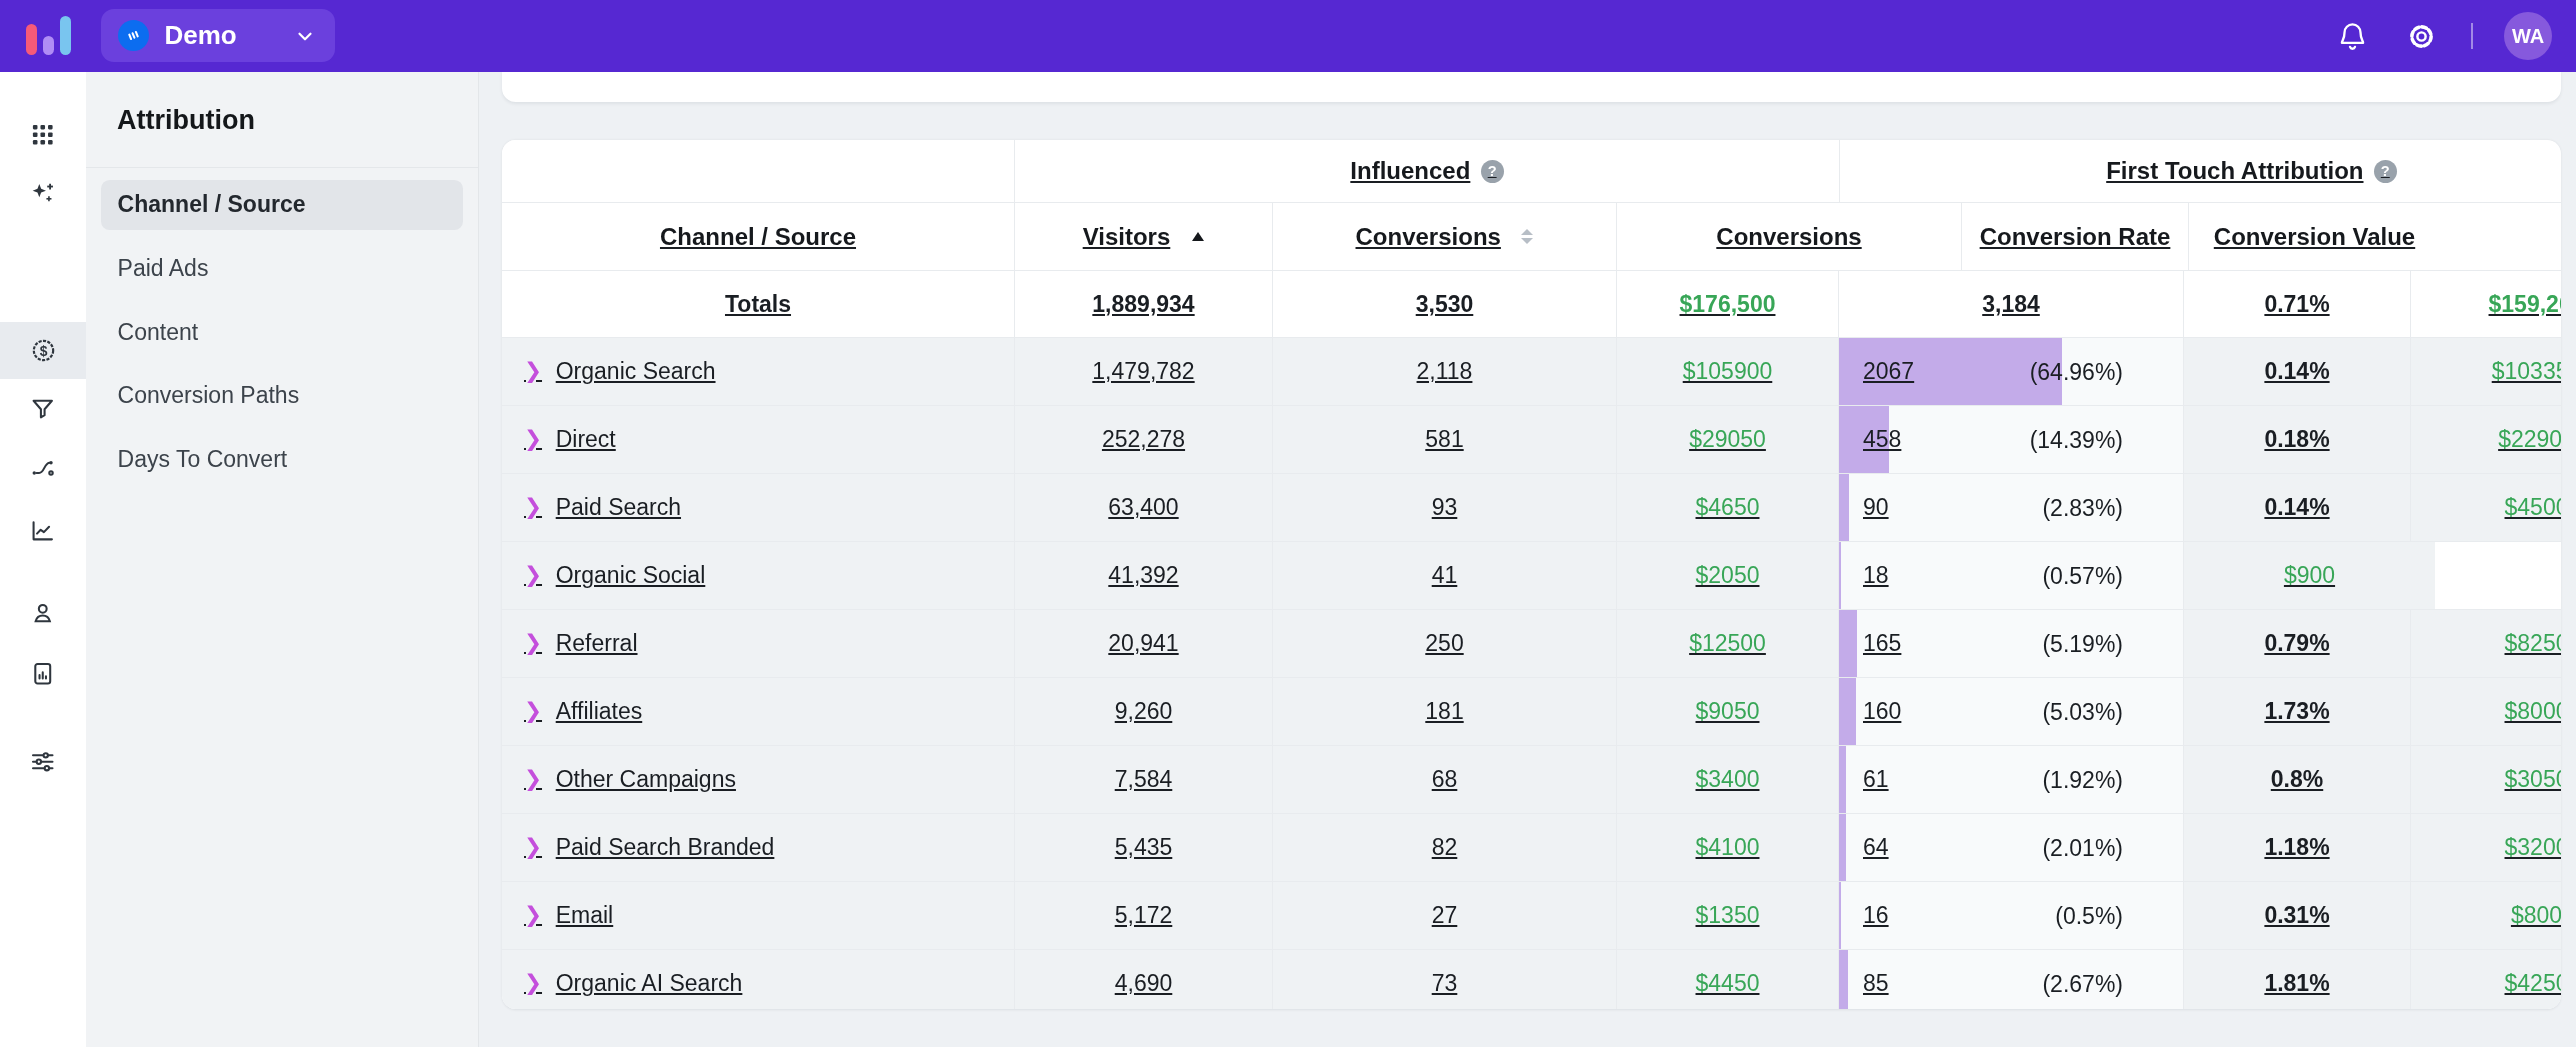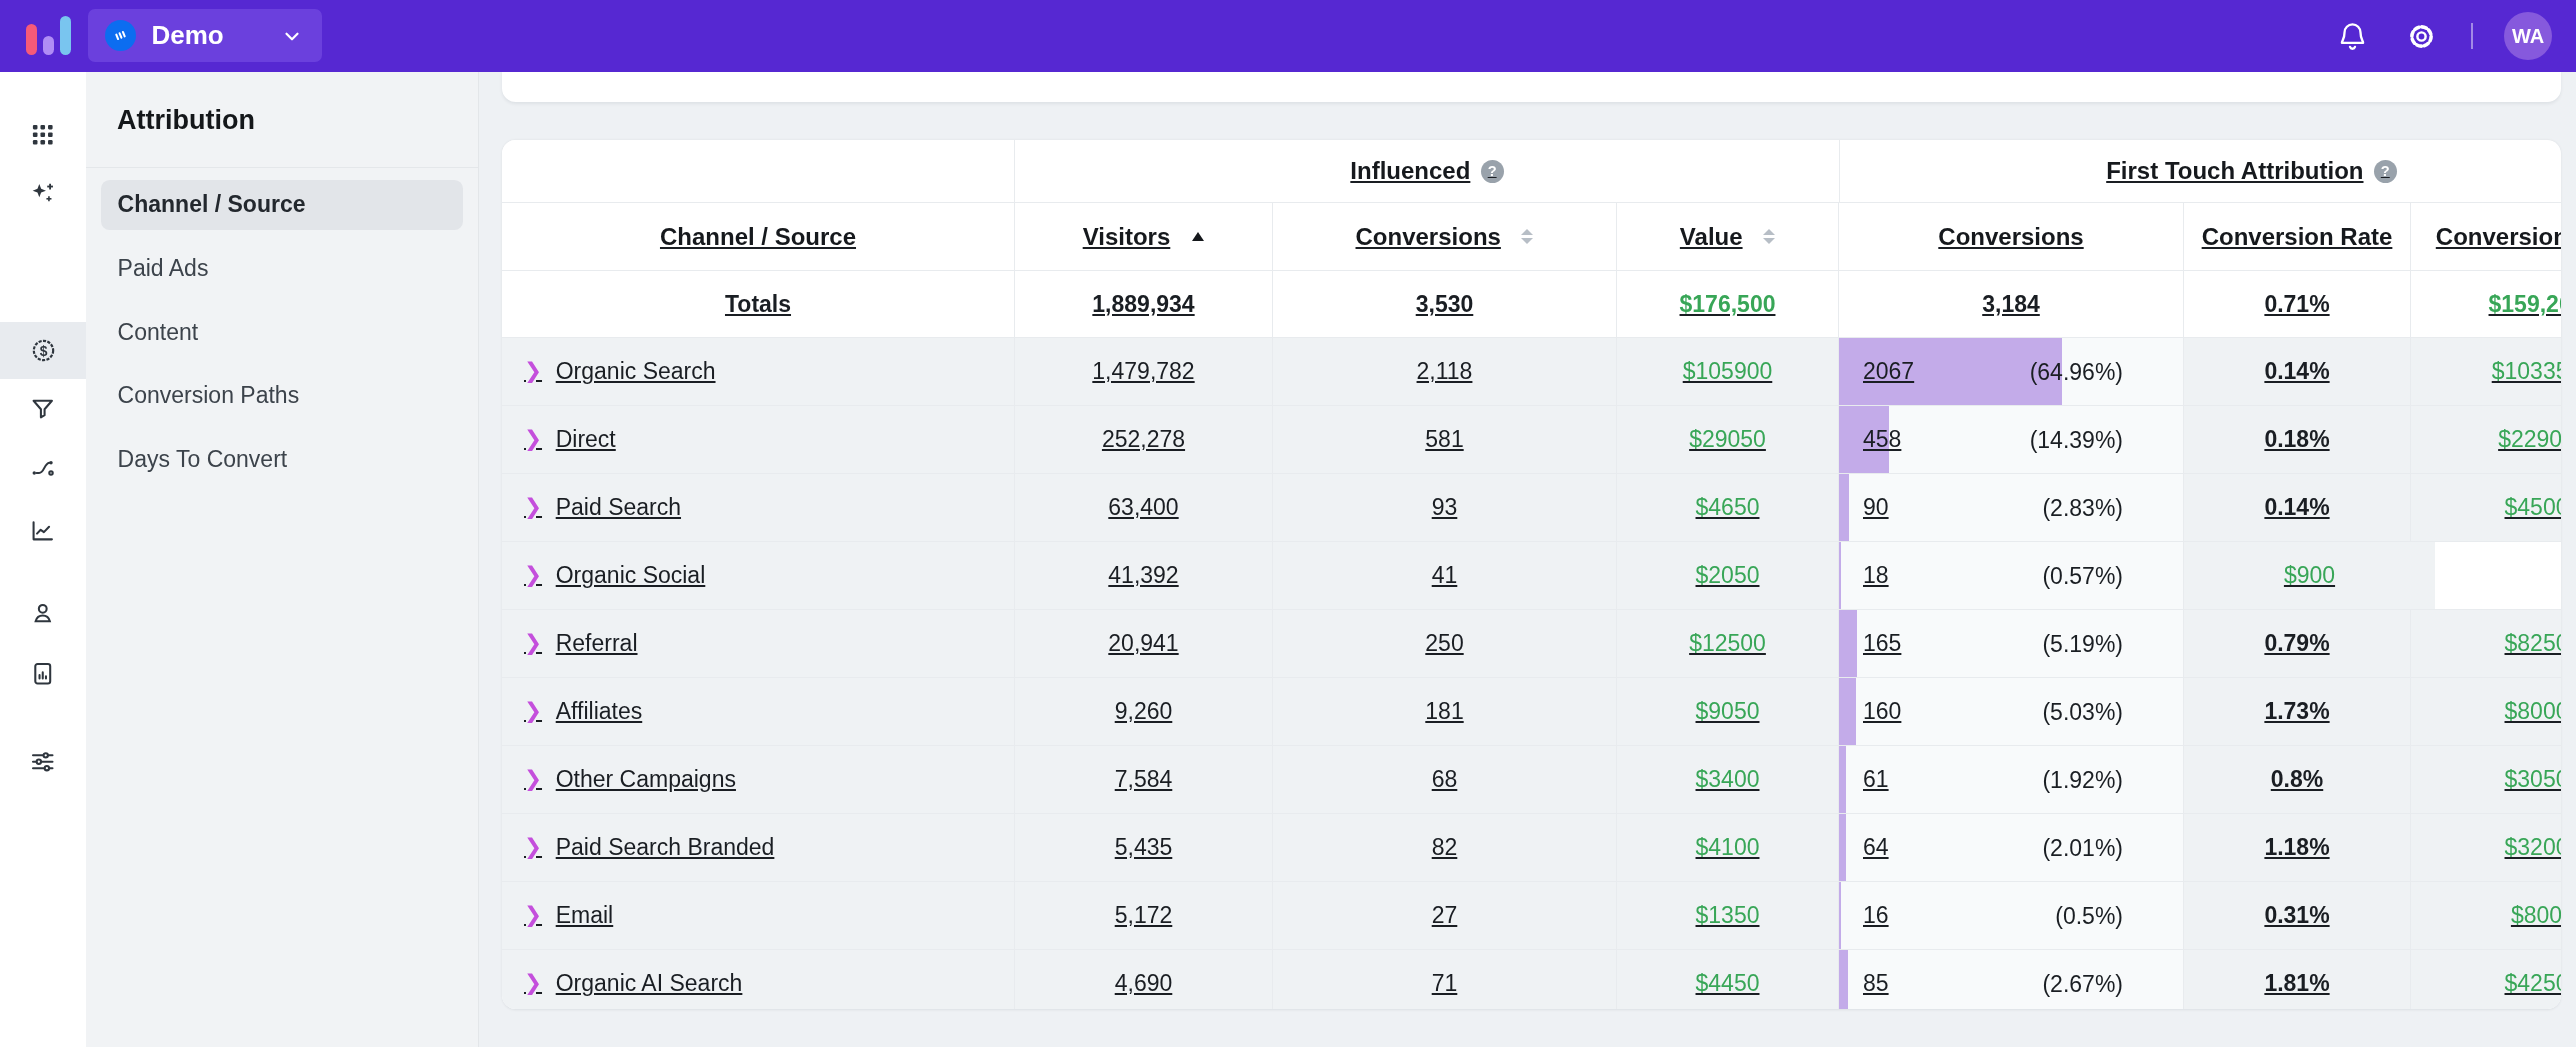--- a/index.html
+++ b/index.html
@@ -6,21 +6,21 @@
   .app{position:relative;width:2576px;height:1048px;overflow:hidden;background:#eef1f4;
        font-family:"Liberation Sans","DejaVu Sans",sans-serif;color:#1a1e23;}
 
   
   .topbar{position:absolute;left:0;top:0;width:2576px;height:72px;background:#5628d2;z-index:30;}
   .logo{position:absolute;left:26px;top:15.5px;width:55px;height:39px;}
   .logo span{position:absolute;bottom:0;border-radius:6.9px;}
   .logo .b1{left:0;width:11px;height:31px;background:#f65a79;}
   .logo .b2{left:17px;width:11px;height:19px;background:#b08df5;}
   .logo .b3{left:34px;width:11px;height:39px;background:#79c5ef;}
-  .ws-btn{position:absolute;left:88px;top:9.4px;width:234px;height:53px;border-radius:7px;
+  .ws-btn{position:absolute;left:101px;top:9.4px;width:234px;height:53px;border-radius:13px;
           background:#6b40dd;display:flex;align-items:center;cursor:pointer;}
   .ws-ico{width:31px;height:31px;border-radius:50%;background:#0c6df0;margin-left:17px;
           display:flex;align-items:center;justify-content:center;flex:none;}
   .ws-label{color:#fff;font-size:26px;font-weight:600;margin-left:15.5px;}
   .ws-chev{margin-left:auto;margin-right:19px;display:flex;}
   .tb-right{position:absolute;right:24px;top:0;height:72px;display:flex;align-items:center;gap:31px;}
   .tb-iconbtn{width:38px;height:38px;display:flex;align-items:center;justify-content:center;cursor:pointer;}
   .tb-divider{width:1.7px;height:26px;background:rgba(255,255,255,.45);}
   .avatar{width:48px;height:48px;border-radius:50%;background:#8659dd;color:#fff;font-size:20px;
           font-weight:700;display:flex;align-items:center;justify-content:center;cursor:pointer;}
@@ -236,27 +236,20 @@
             <span>Visitors</span>
             <div class="tri-up"></div>
           </div>
           <div class="cell hcell w2">
             <span>Conversions</span>
             <div class="sorter">
               <i class="up"></i>
               <i class="dn"></i>
             </div>
           </div>
-          <div class="cell hcell w3">
-            <span>Value</span>
-            <div class="sorter">
-              <i class="up"></i>
-              <i class="dn"></i>
-            </div>
-          </div>
           <div class="cell hcell w4">
             <span>Conversions</span>
           </div>
           <div class="cell hcell w5">
             <span>Conversion Rate</span>
           </div>
           <div class="cell hcell w6">
             <span>Conversion Value</span>
           </div>
         </div>
@@ -414,21 +407,21 @@
             </div>
             <div class="cell w5 ratecell">0.31%</div>
             <div class="cell w6 money">$800</div>
           </div>
           <div class="trow">
             <div class="cell chan w0">
               <span class="chev">❯</span>
               <span>Organic AI Search</span>
             </div>
             <div class="cell w1">4,690</div>
-            <div class="cell w2">71</div>
+            <div class="cell w2">73</div>
             <div class="cell w3 money">$4450</div>
             <div class="cell w4 barcell">
               <div class="bar" style="width: 2.67%;"></div>
               <span class="ftnum">85</span>
               <span class="ftpct">(2.67%)</span>
             </div>
             <div class="cell w5 ratecell">1.81%</div>
             <div class="cell w6 money">$4250</div>
           </div>
         </div>

